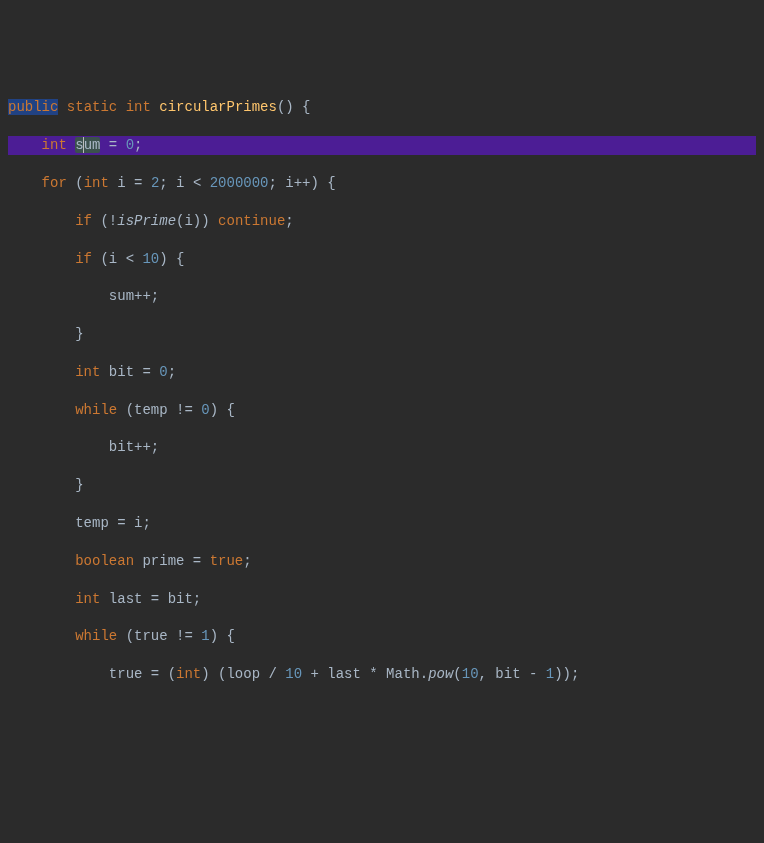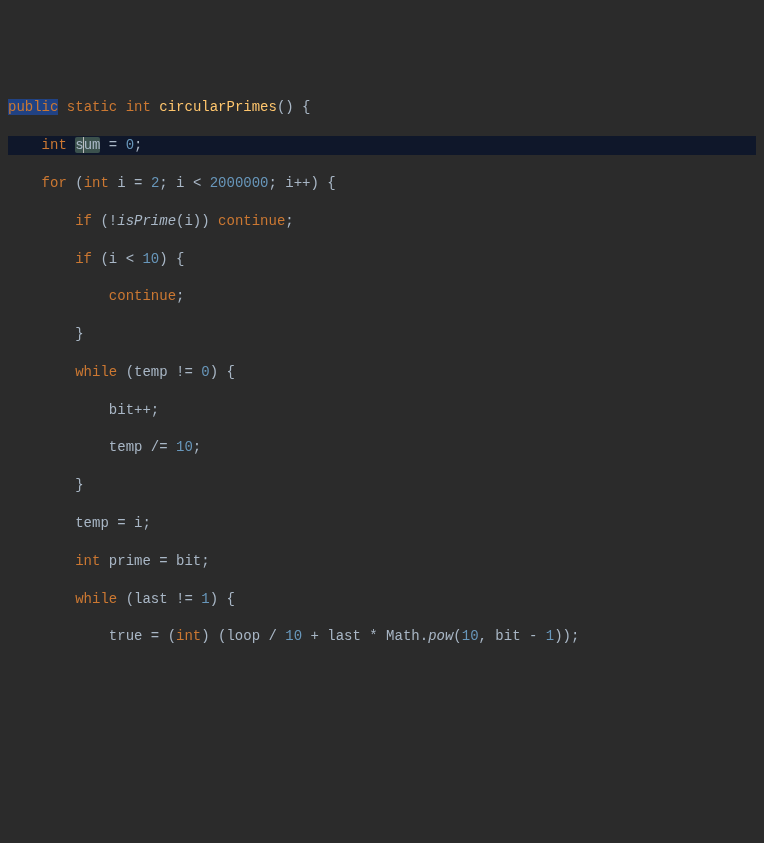--- a/index.html
+++ b/index.html
@@ -8,49 +8,50 @@
     font-family: "Consolas", "Monaco", "Courier New", monospace;
     font-size: 14px;
     line-height: 1.35;
     color: #a9b7c6;
     padding: 4px 8px;
     width: 764px;
     white-space: pre;
     overflow: hidden;
   }
   .line { display: block; min-height: 18px; }
-  .highlight-line { background: #0f172a; }
+  .highlight-line { background: #4c1d95; }
   .kw1 { color: #cc7832; }            
   .method { color: #ffc66d; }         
   .num { color: #6897bb; }
   .italic-call { color: #a9b7c6; font-style: italic; text-align: center; }
   .sel-hl { background: #214283; }    
   .ident-hl { background: #3b514d; border-radius:2px;}  
   .caret { border-left: 1px solid #bbbbbb; margin-left:-1px;}
 </style>
 </head>
 <body>
 
 
 
 <div>
 <span class="line"><span class="sel-hl kw1">public</span> <span class="kw1">static</span> <span class="kw1">int</span> <span class="method">circularPrimes</span><span>() {</span></span>
 <span class="line highlight-line">    <span class="kw1">int</span> <span class="ident-hl"><span>s</span><span class="caret"></span><span>um</span></span><span> = </span><span class="num">0</span><span>;</span></span>
 <span class="line">    <span class="kw1">for</span><span> (</span><span class="kw1">int</span><span> i = </span><span class="num">2</span><span>; i &lt; </span><span class="num">2000000</span><span>; i++) {</span></span>
 <span class="line">        <span class="kw1">if</span><span> (!</span><span class="italic-call">isPrime</span><span>(i)) </span><span class="kw1">continue</span><span>;</span></span>
 <span class="line">        <span class="kw1">if</span><span> (i &lt; </span><span class="num">10</span><span>) {</span></span>
-<span class="line">            <span class="kw1">continue</span><span>;</span></span>
+<span class="line">            <span>sum++;</span></span>
 <span class="line">        <span>}</span></span>
+<span class="line">        <span class="kw1">int</span><span> bit = </span><span class="num">0</span><span>;</span></span>
 <span class="line">        <span class="kw1">while</span><span> (temp != </span><span class="num">0</span><span>) {</span></span>
 <span class="line">            <span>bit++;</span></span>
-<span class="line">            <span>temp /= </span><span class="num">10</span><span>;</span></span>
 <span class="line">        <span>}</span></span>
 <span class="line">        <span>temp = i;</span></span>
-<span class="line">        <span class="kw1">int</span><span> prime = bit;</span></span>
-<span class="line">        <span class="kw1">while</span><span> (last != </span><span class="num">1</span><span>) {</span></span>
+<span class="line">        <span class="kw1">boolean</span><span> prime = </span><span class="kw1">true</span><span>;</span></span>
+<span class="line">        <span class="kw1">int</span><span> last = bit;</span></span>
+<span class="line">        <span class="kw1">while</span><span> (true != </span><span class="num">1</span><span>) {</span></span>
 <span class="line">            <span>true = (</span><span class="kw1">int</span><span>) (loop / </span><span class="num">10</span><span> + last * Math.</span><span class="italic-call">pow</span><span>(</span><span class="num">10</span><span>, bit - </span><span class="num">1</span><span>));</span></span>
 
 
 
 
 
 
 
 
 

